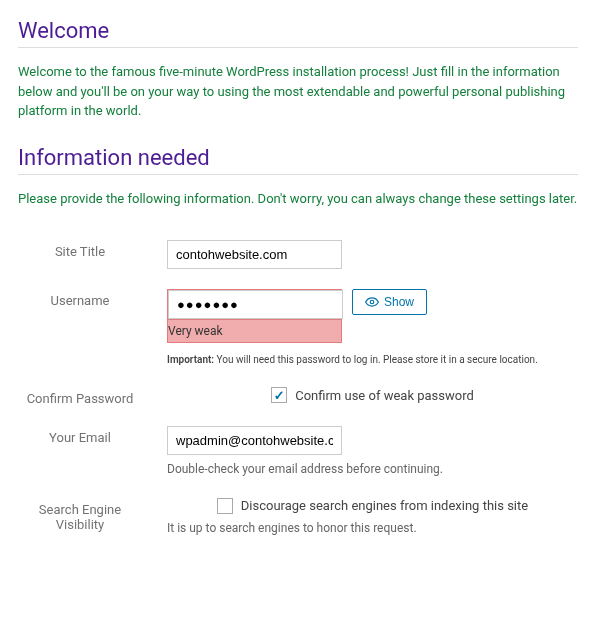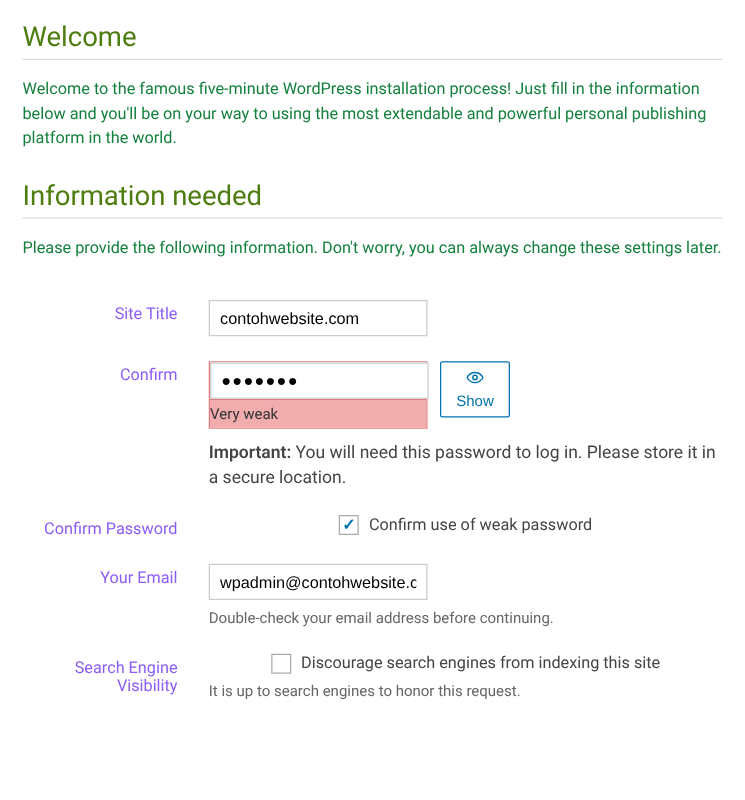--- a/index.html
+++ b/index.html
@@ -7,43 +7,43 @@
       font-family: -apple-system, BlinkMacSystemFont, "Segoe UI", Roboto, sans-serif;
       font-size: 13px;
       color: #444;
       padding: 18px;
       width: 596px;
       background: #fff;
     }
     h1 {
       font-weight: 400;
       font-size: 22px;
-      color: #4d7c0f;
+      color: #4c1d95;
       margin-bottom: 8px;
       padding-bottom: 4px;
       border-bottom: 1px solid #ddd;
     }
     .intro {
       margin: 14px 0 24px 0;
       line-height: 1.5;
       color: #15803d;
     }
     .form-table {
       width: 100%;
       border-collapse: collapse;
     }
     .form-table tr {
       vertical-align: top;
     }
     .form-table th {
-      text-align: right;
+      text-align: center;
       font-weight: 400;
       width: 132px;
       padding: 12px 8px 12px 0;
-      color: #8b5cf6;
+      color: #737373;
       vertical-align: top;
     }
     .form-table td {
       padding: 8px 0 12px 17px;
       vertical-align: top;
     }
     input[type="text"], input[type="email"] {
       width: 175px;
       padding: 6px 8px;
       border: 1px solid #ccc;
@@ -80,35 +80,34 @@
       border: 1px solid #0073aa;
       background: #fff;
       color: #0073aa;
       padding: 5px 12px;
       font-size: 12px;
       cursor: pointer;
       display: inline-flex;
       align-items: center;
       gap: 5px;
       border-radius: 2px;
-      flex-direction: column;
     }
     .eye-icon {
       width: 14px;
       height: 14px;
     }
     .hint {
       font-size: 12px;
       color: #666;
       margin-top: 6px;
       line-height: 1.4;
     }
     .warn-text {
       margin-top: 10px;
-      font-size: 14px;
+      font-size: 10px;
       line-height: 1.4;
     }
     .warn-text strong { font-weight: 600; }
     .checkbox-row {
       display: flex;
       align-items: center;
       gap: 8px;
       justify-content: center;
     }
     .checkbox {
@@ -143,21 +142,21 @@
   <tbody>
       <tr>
     <th>Site Title</th>
     <td>
       <input type="text" value="contohwebsite.com" style="">
     </td>
   </tr>
 
 
   <tr>
-    <th>Confirm</th>
+    <th>Username</th>
     <td>
       <div class="password-wrap">
         <div class="password-box">
           <input class="password-field" type="text" value="●●●●●●●" style="">
           <div class="strength-bar">Very weak</div>
         </div>
         <button class="show-btn">
           <svg class="eye-icon" viewBox="0 0 24 24" fill="none" stroke="#0073aa" stroke-width="2">
             <path d="M1 12s4-7 11-7 11 7 11 7-4 7-11 7S1 12 1 12z"></path>
             <circle cx="12" cy="12" r="3"></circle>

